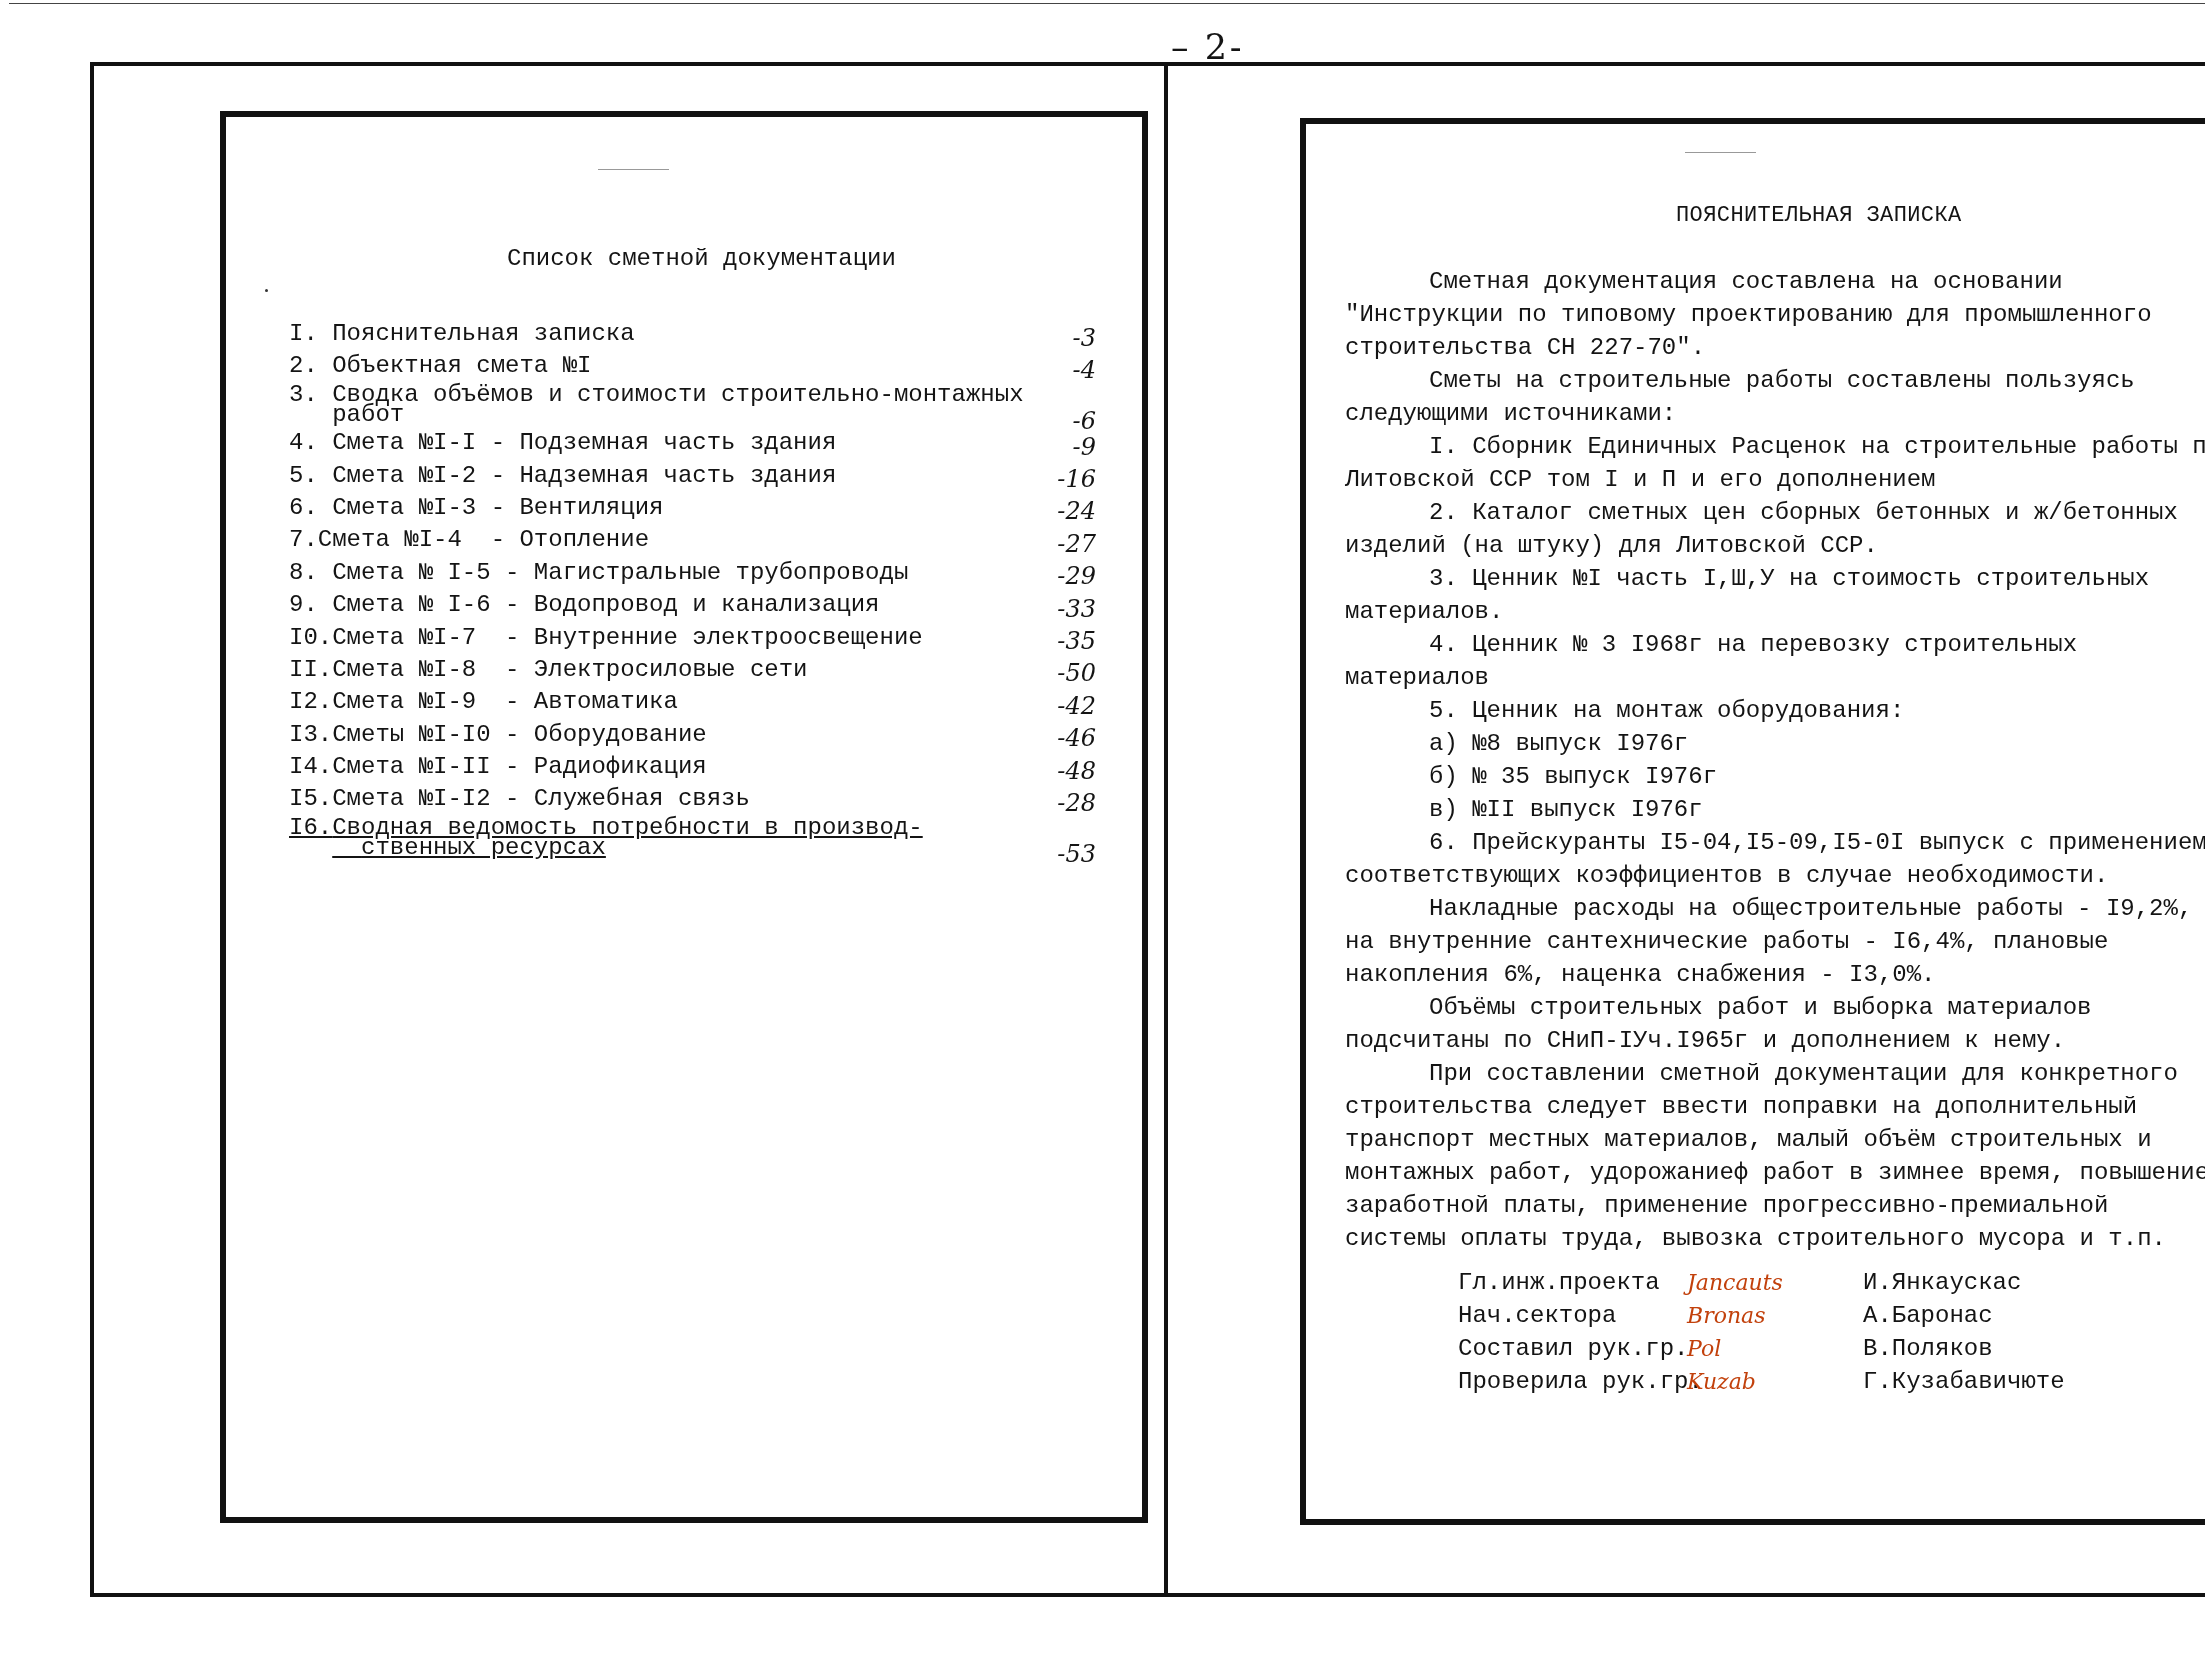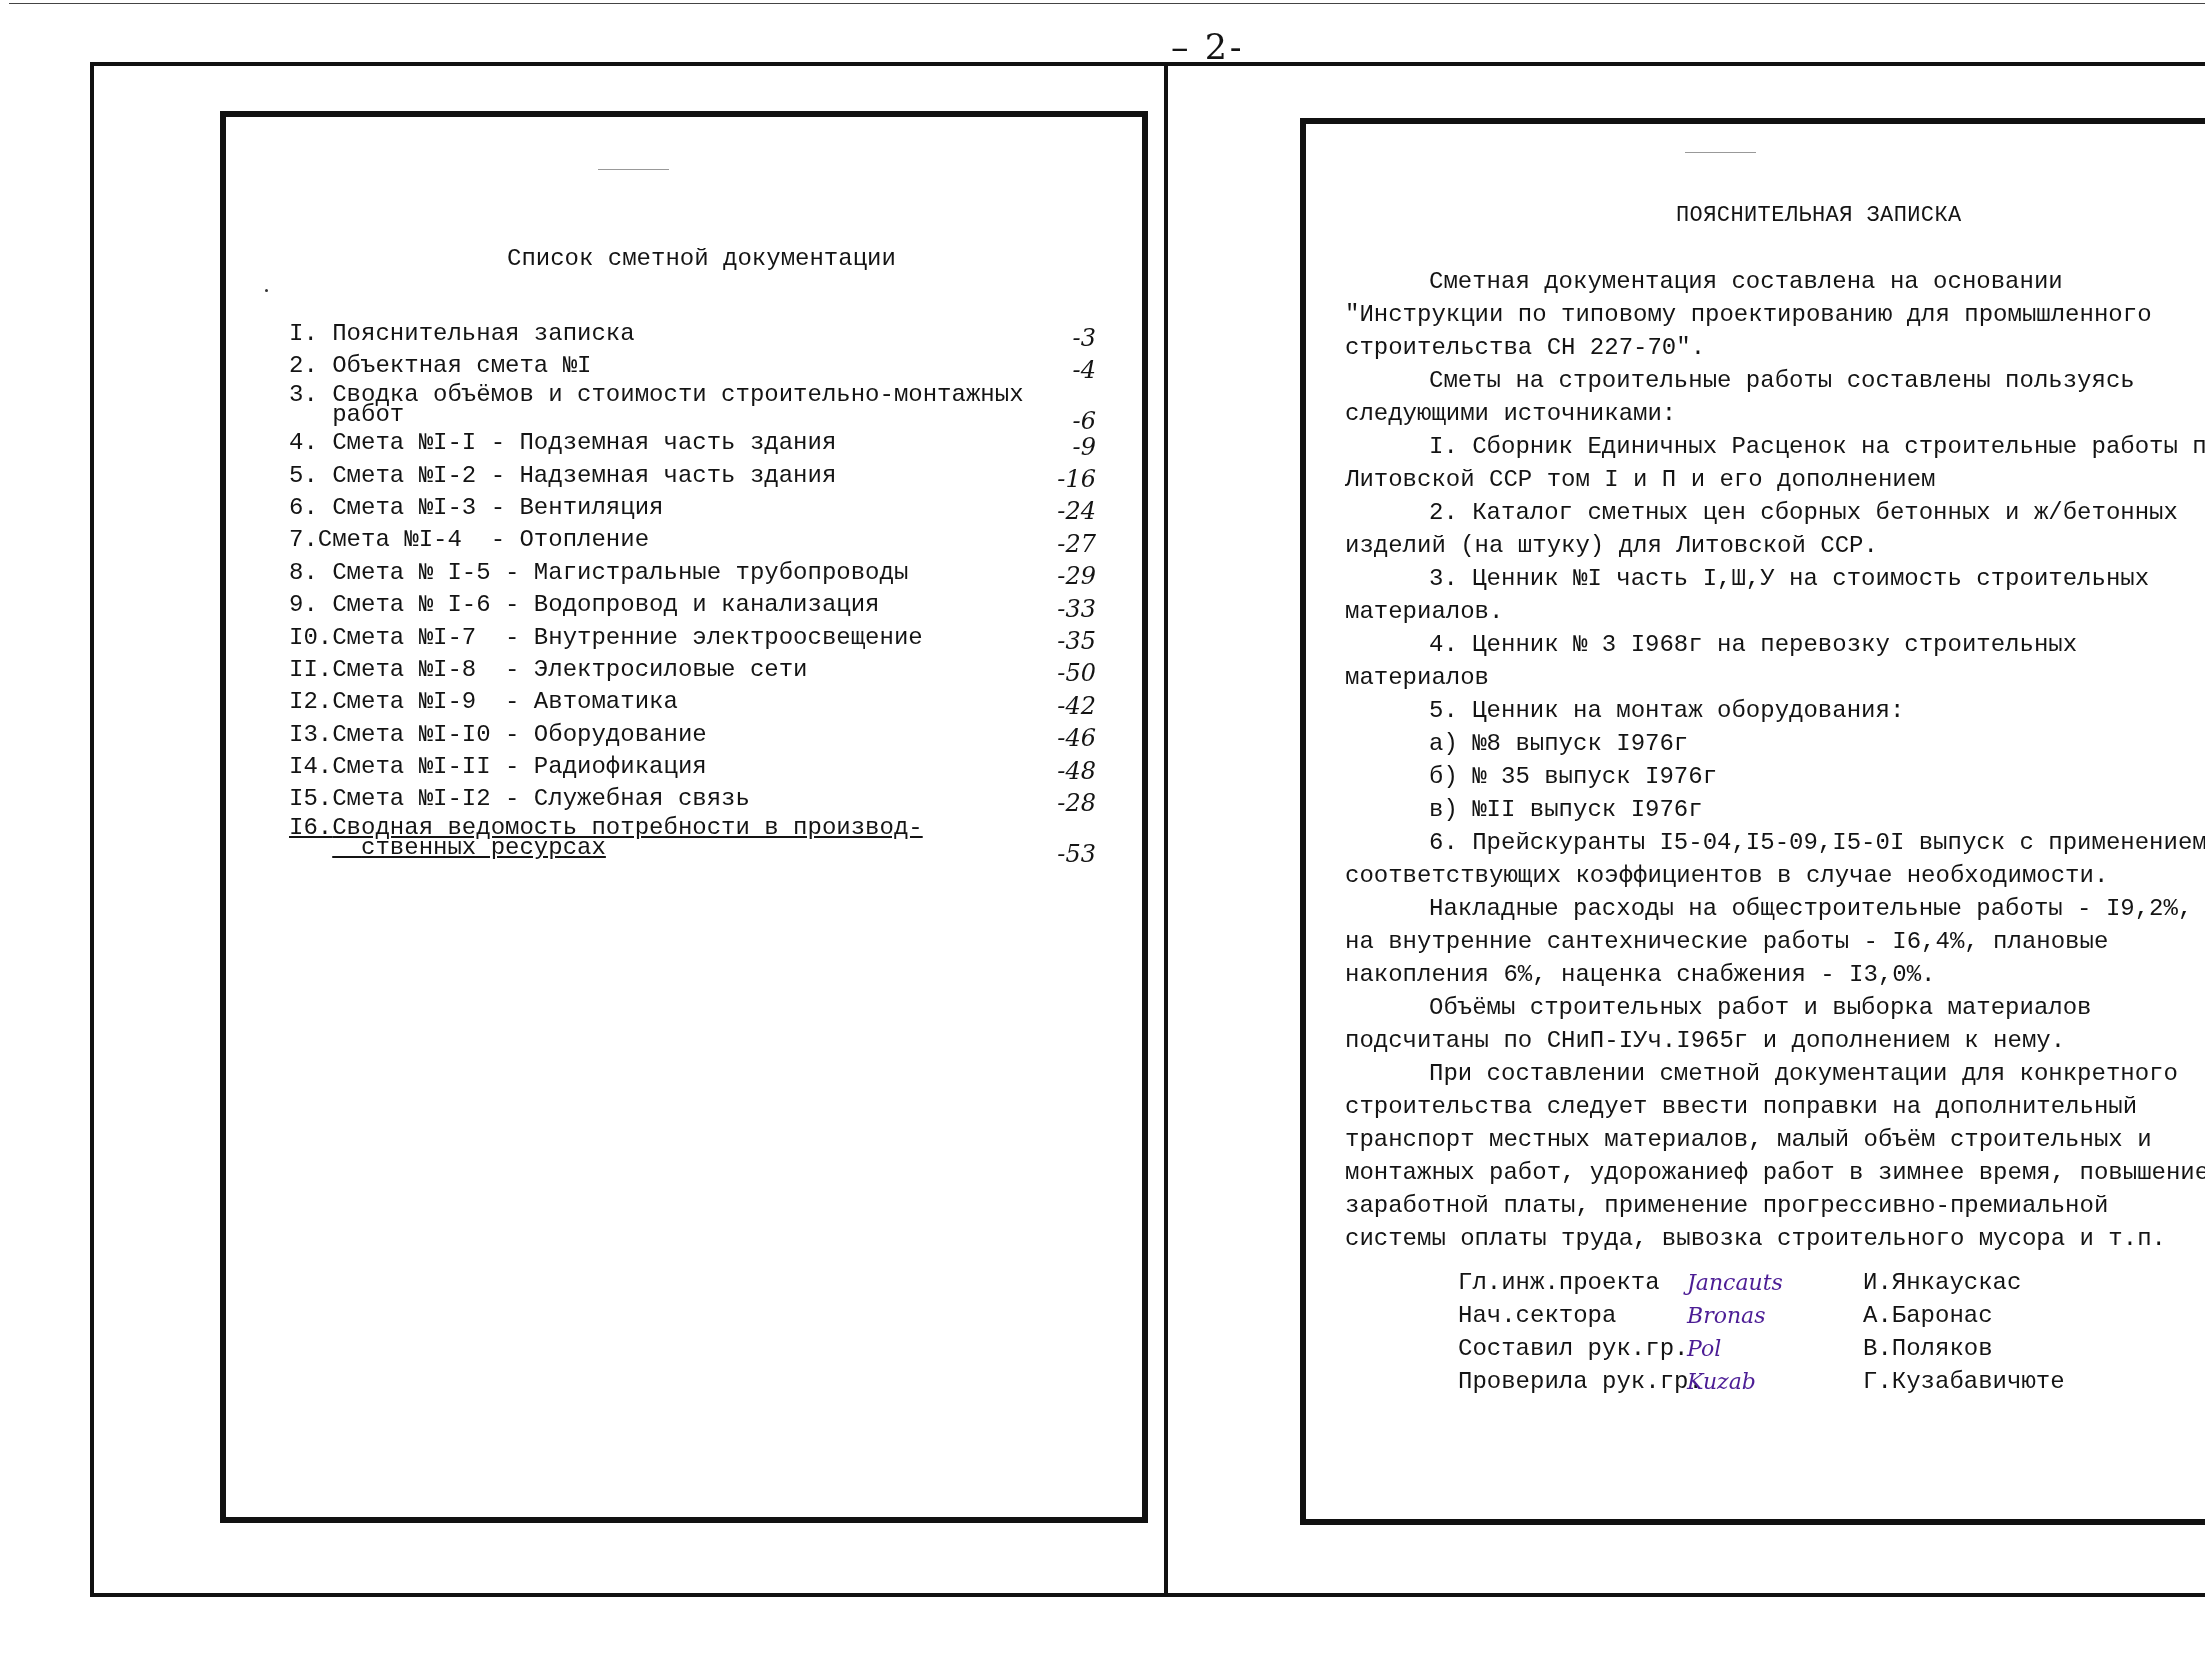--- a/index.html
+++ b/index.html
@@ -26,21 +26,21 @@
   .stray-dot { position:absolute; width:3.1px; height:3.1px; background:#333; border-radius:50%; }
 
   
   .rp-title { position:absolute; left:1676px; top:203px; font-size:22px; letter-spacing:0.4px; }
   .rp-body { position:absolute; left:1345px; top:265px; width:878px; font-size:24px; line-height:33px; }
   .rp-body p { margin:0; white-space:pre-wrap; }
   .indent { text-indent:84px; }
   .signatures { position:absolute; left:1458px; top:1266px; font-size:24px; line-height:33px; }
   .sig-row { display:flex; }
   .sig-role { width:229px; white-space:pre; }
-  .sig-scribble { width:176px; font-family:"DejaVu Serif",serif; font-style:italic; font-size:22px; color:#4c1d95; }
+  .sig-scribble { width:176px; font-family:"DejaVu Serif",serif; font-style:italic; font-size:22px; color:#c2410c; }
   .sig-name { white-space:pre; }
 </style>
 </head>
 <body>
 
 <div class="line top-scan-line"></div>
 
 <div class="page-num">– 2-</div>
 
 <div class="frame outer"></div>
@@ -108,21 +108,21 @@
       <span class="toc-text">Смета №I-8  - Электросиловые сети</span>
       <span class="toc-page">-50</span>
     </div>
   <div class="toc-row">
       <span class="toc-num">I2.</span>
       <span class="toc-text">Смета №I-9  - Автоматика</span>
       <span class="toc-page">-42</span>
     </div>
   <div class="toc-row">
       <span class="toc-num">I3.</span>
-      <span class="toc-text">Смета №I-I0 - Оборудование</span>
+      <span class="toc-text">Сметы №I-I0 - Оборудование</span>
       <span class="toc-page">-46</span>
     </div>
   <div class="toc-row">
       <span class="toc-num">I4.</span>
       <span class="toc-text">Смета №I-II - Радиофикация</span>
       <span class="toc-page">-48</span>
     </div>
   <div class="toc-row">
       <span class="toc-num">I5.</span>
       <span class="toc-text">Смета №I-I2 - Служебная связь</span>

